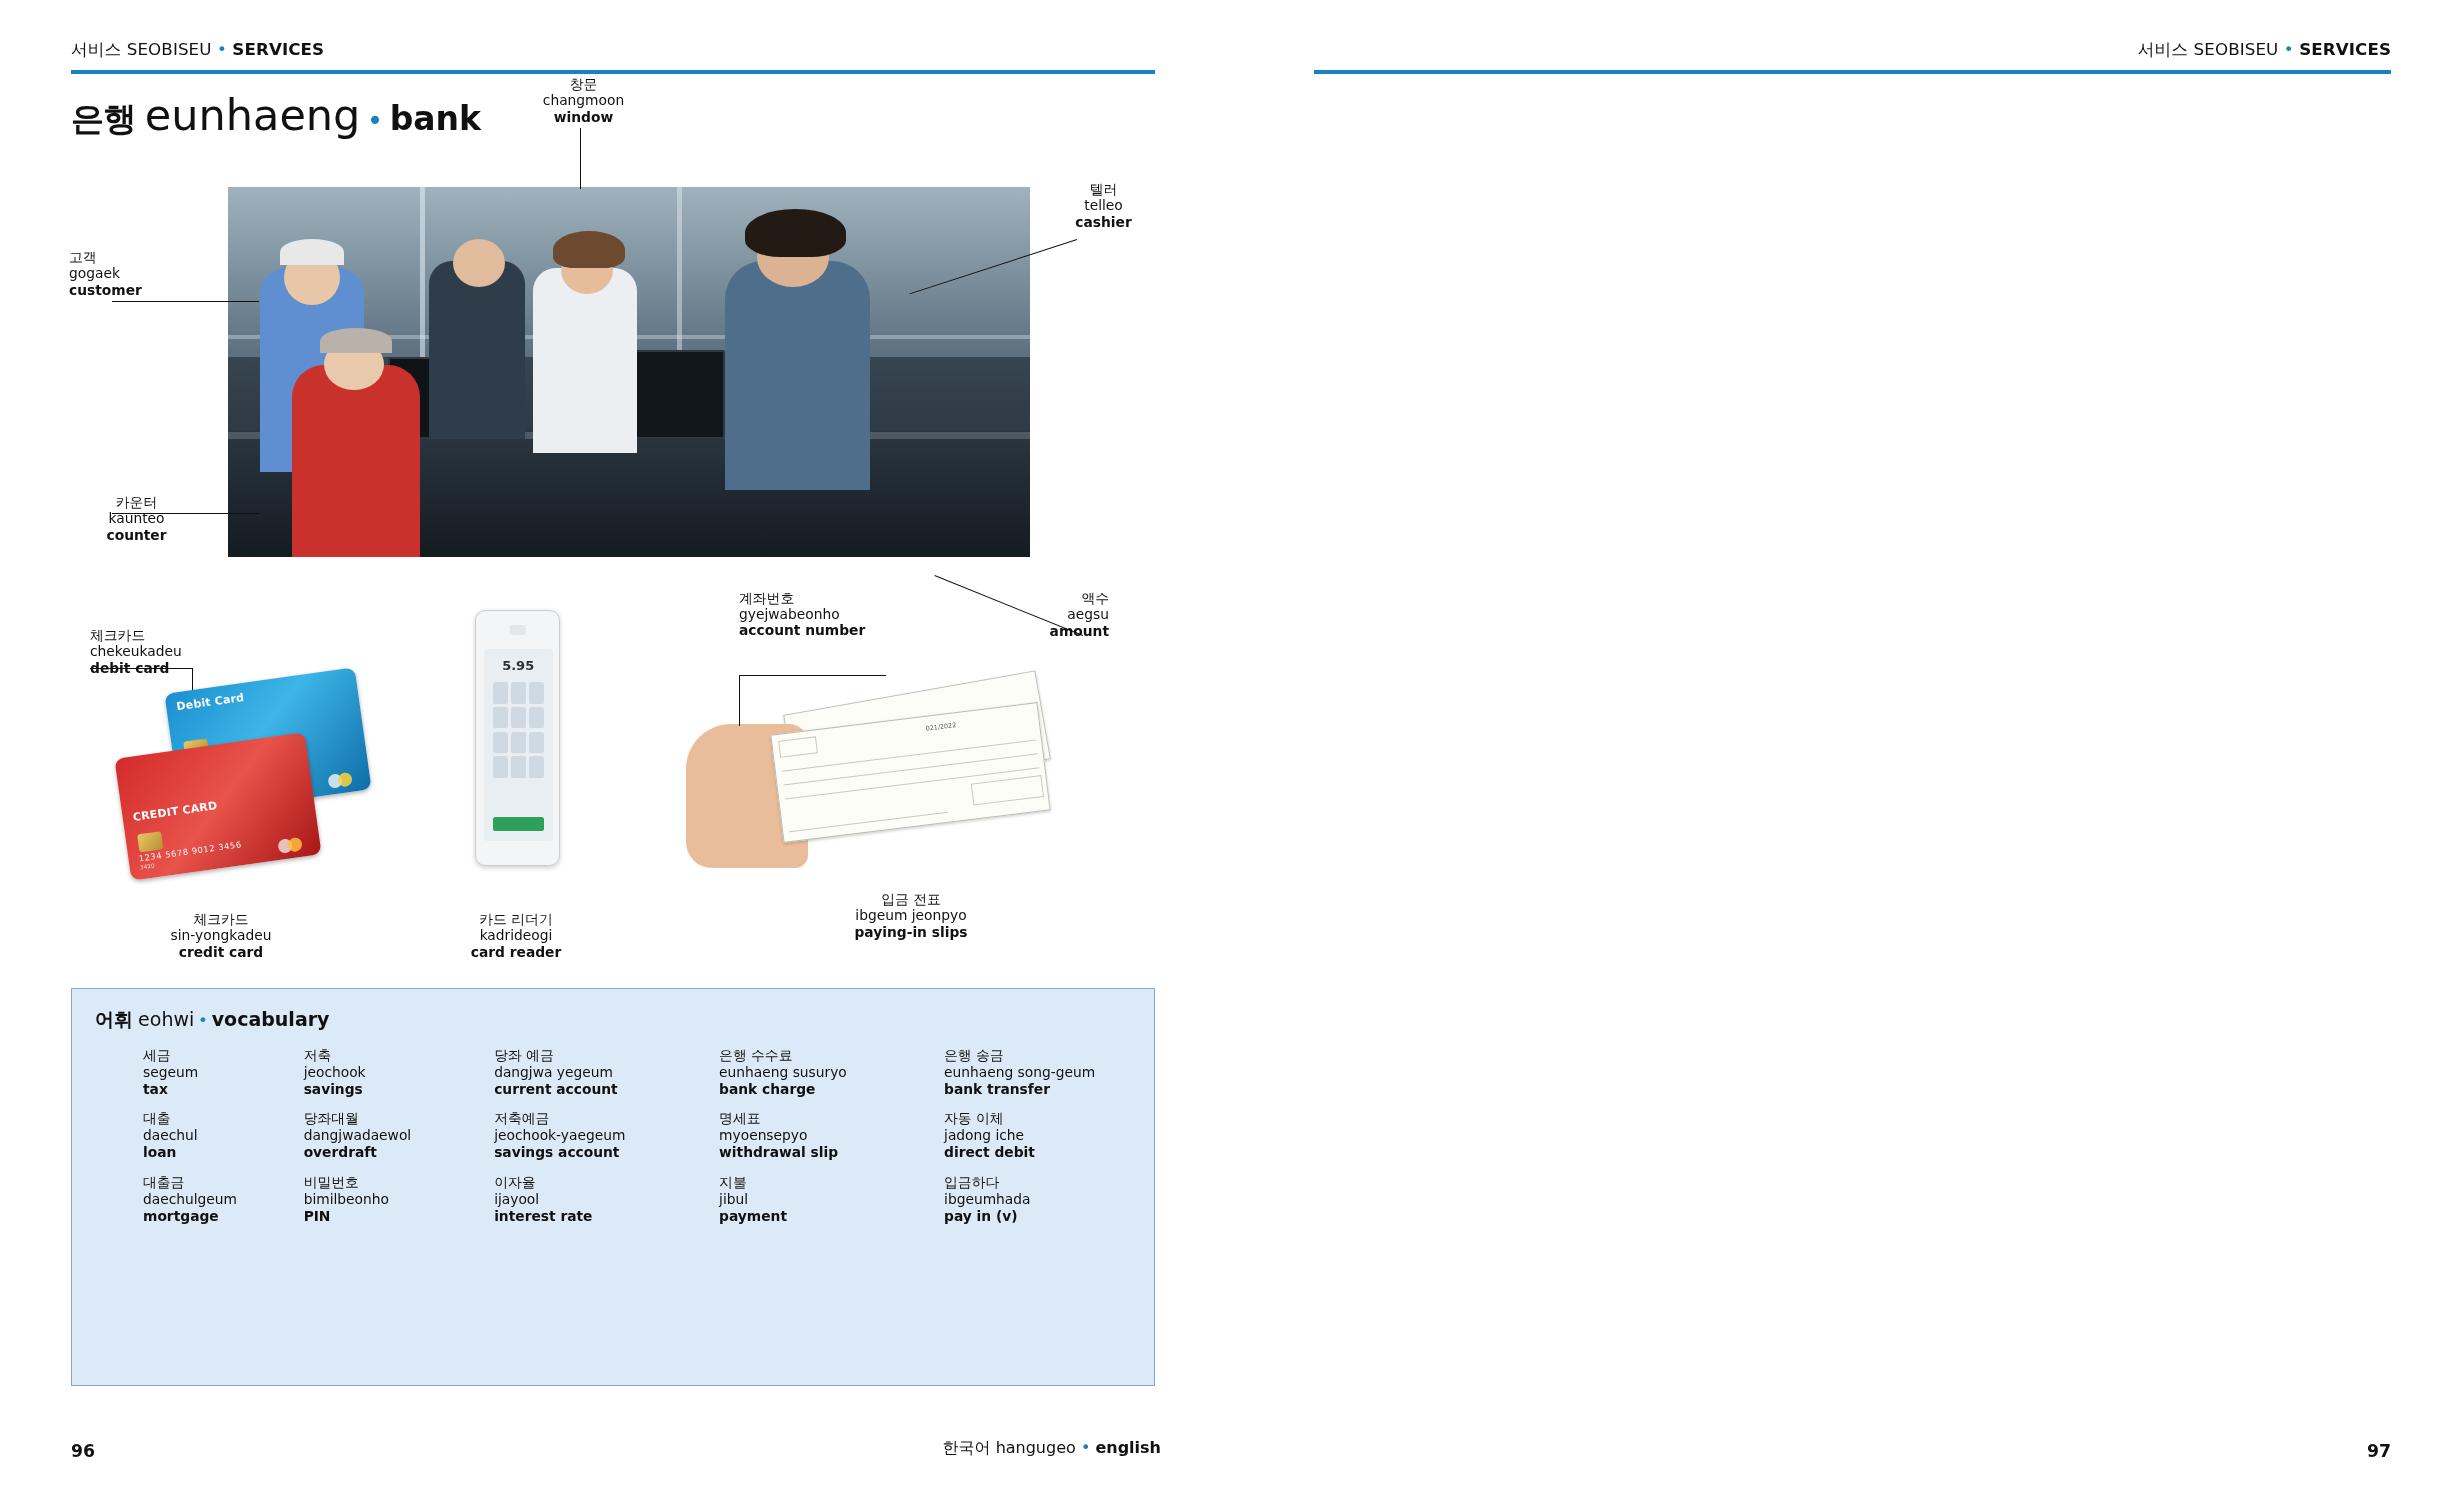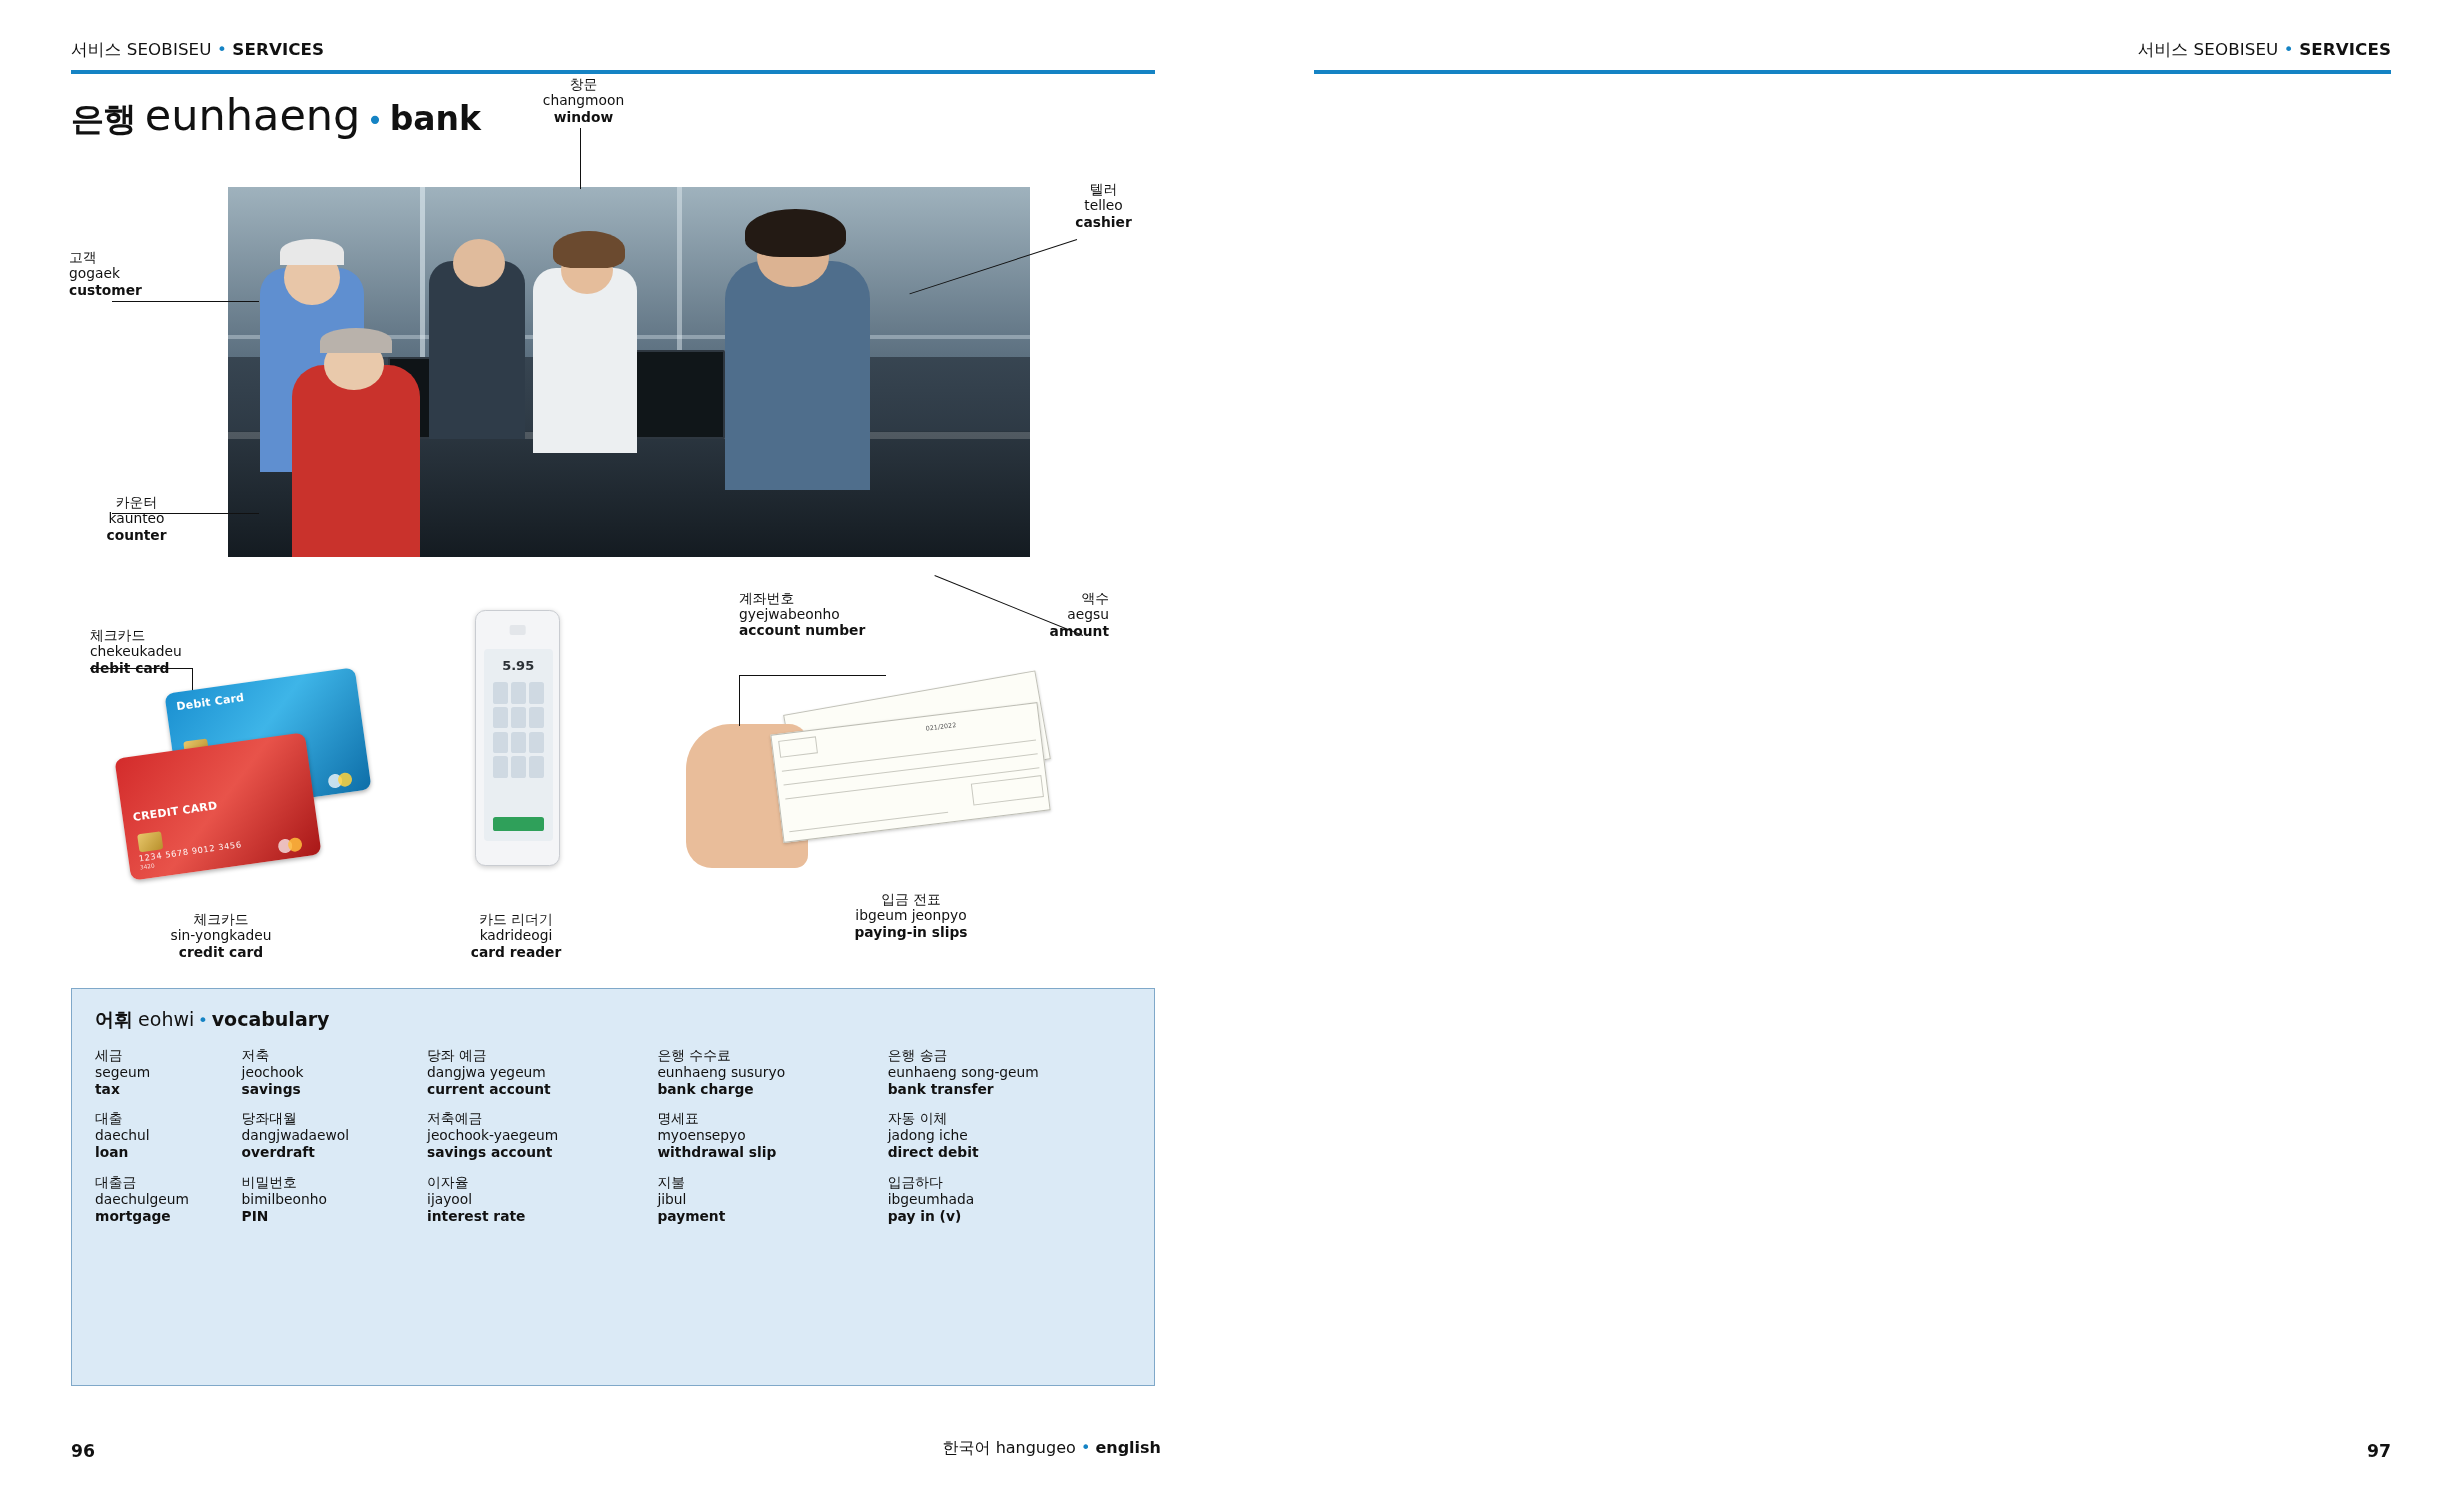--- a/index.html
+++ b/index.html
@@ -48,21 +48,21 @@
 
   
   .vocab {
     background:#dbeaf6; border:1px solid #7fa8c9;
   }
   .vocab-head { font-size:0; margin:0 0 14px 0; }
   .vocab-head .ko { font-size:19px; font-weight:700; }
   .vocab-head .rom { font-size:19px; font-weight:400; }
   .vocab-head .dot { font-size:16.7px; color:#1583c4; }
   .vocab-head .en { font-size:19px; font-weight:700; }
-  .vcol { font-size:13.8px; line-height:1.22; }
+  .vcol { font-size:13.8px; line-height:1.22;margin-left:48px; }
   .vitem { margin-bottom:13px; }
   .vitem .en { font-weight:700; }
 
   .footer { position:absolute; bottom:26px; font-size:16px; }
   .footer .en { font-weight:700; }
   .folio { position:absolute; bottom:24.4px; font-size:17.3px; font-weight:700; }
 
   
   .card {
     position:absolute; border-radius:9px; box-shadow:0 1.9px 4.5px rgba(0,0,0,.3);

